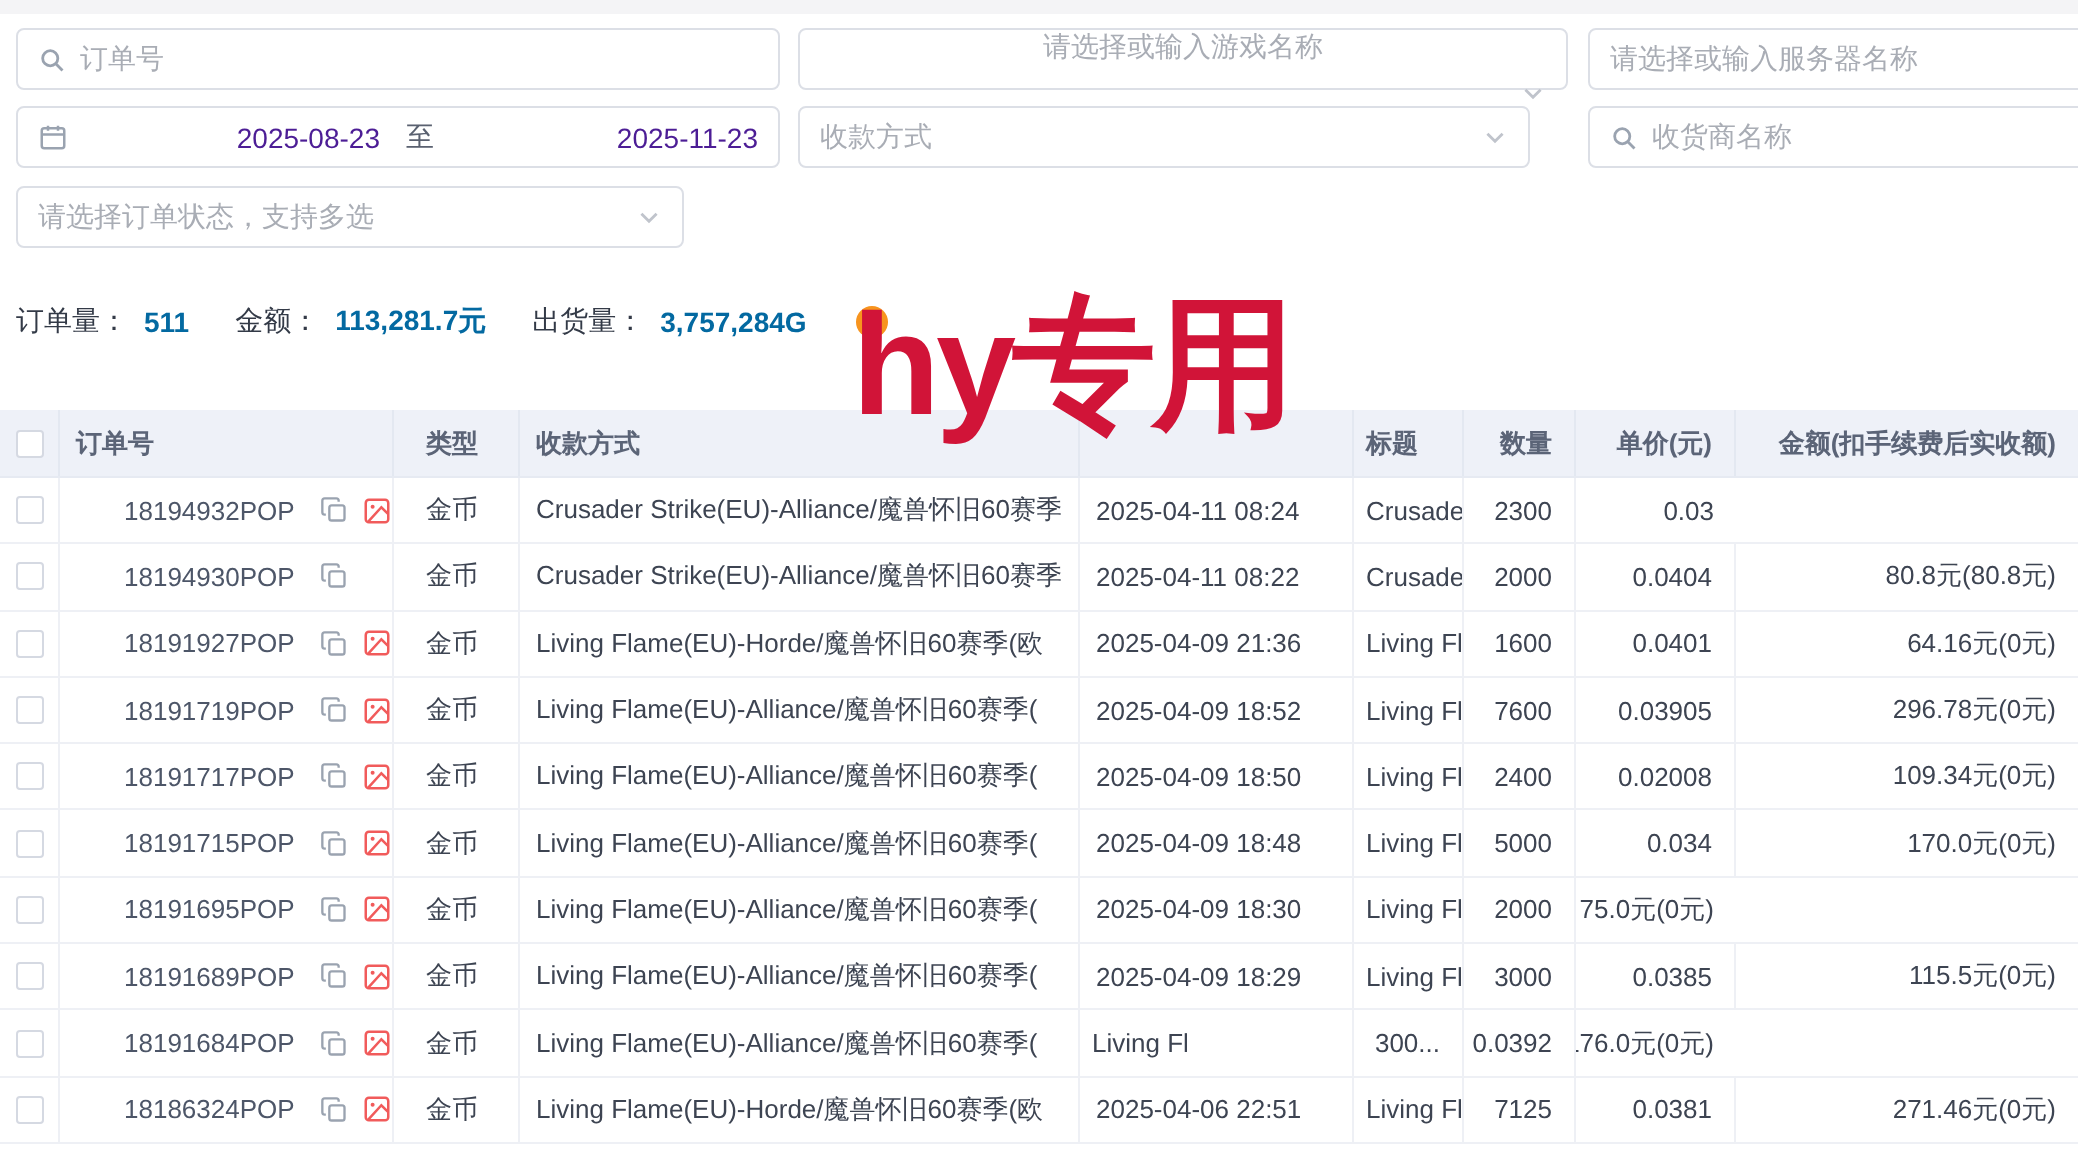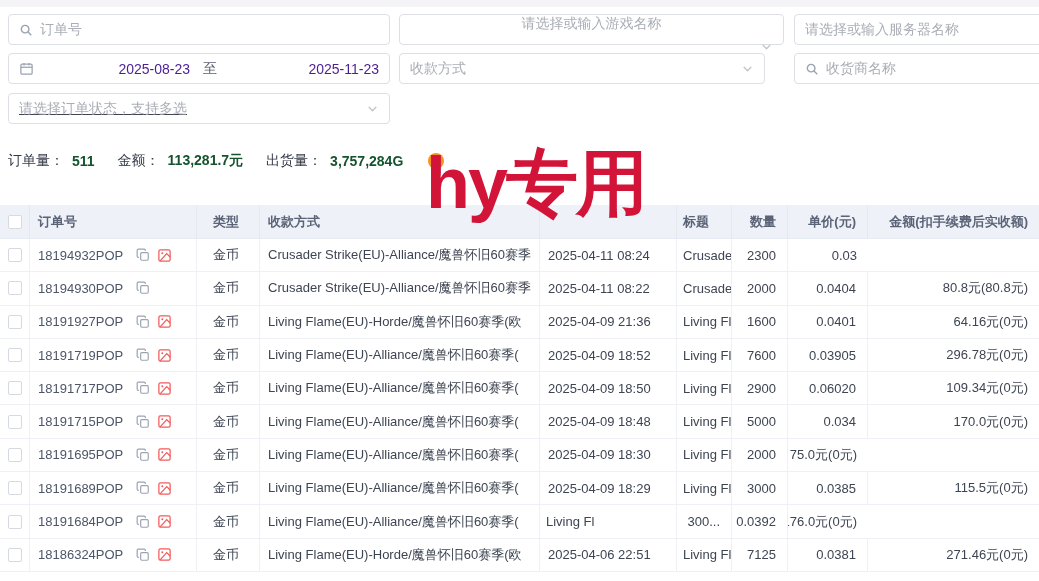--- a/index.html
+++ b/index.html
@@ -17,21 +17,21 @@
   .ctrl .chev { margin-left:auto; }
   .daterange { justify-content:space-between; }
   .daterange .dval { color:#4c1d95; text-align:right; flex:1; }
   .daterange .dsep { color:#5a6170; flex:0 0 auto; padding:0 6px; }
 
   
   .stats { position:absolute; left:8px; top:152px; display:flex; align-items:center;
     font-size:14px; color:#333a47; }
   .stats .grp { display:flex; align-items:center; margin-right:23px; }
   .stats .lbl { color:#333a47; }
-  .stats .val { color:#14532d; font-weight:700; margin-left:8px; }
+  .stats .val { color:#0369a1; font-weight:700; margin-left:8px; }
   .help { width:16px; height:16px; border-radius:50%; background:#f7941e; color:#fff;
     font-size:11px; font-weight:700; display:flex; align-items:center; justify-content:center;
     margin-left:2px; }
 
   
   .watermark { position:absolute; left:426px; top:146px; z-index:6; font-size:72px;
     line-height:1.05; font-weight:800; color:#d11438; letter-spacing:-2px;
     pointer-events:none; white-space:nowrap; }
 
   
@@ -42,30 +42,30 @@
   .cell { height:100%; display:flex; align-items:center; padding:0 8px; overflow:hidden;
     white-space:nowrap; border-right:1px solid #eef0f5; }
   .thead .cell { border-right:1px solid #e3e8f1; }
   .cell:last-child { border-right:none; }
   .c-check { justify-content:center; padding:0; }
   .c-type { padding-left:16px; }
   .c-title { padding-left:6px; }
   .num { justify-content:flex-end; text-align:right; padding-right:11px; }
   .checkbox { width:14px; height:14px; border:1px solid #d5d9e2; border-radius:2px; background:#fff; }
   .ordercell { gap:9px; }
-  .ordercell .ono { color:#4d5668; }
+  .ordercell .ono { color:#4d5668;margin-left:24px; }
   .icons { display:flex; gap:7px; align-items:center; margin-left:4px; }
 
   .f1 { left:8px;  top:14px; width:382px; }
   .f2 { left:399px; top:14px; width:385px;flex-direction:column; }
   .f3 { left:794px; top:14px; width:300px; }
   .f4 { left:8px;  top:53px; width:382px; }
   .f5 { left:399px; top:53px; width:366px; }
   .f6 { left:794px; top:53px; width:300px; }
-  .f7 { left:8px;  top:93px; width:382px;text-decoration:underline; }
+  .f7 { left:8px;  top:93px; width:334px; }
 </style>
 </head>
 <body>
 
 <div class="page">
   <div class="topstrip"></div>
 
   <div class="ctrl f1">
     <svg width="14" height="14" viewBox="0 0 24 24" fill="none" stroke="#9aa3b0" stroke-width="2.4">
         <circle cx="10.5" cy="10.5" r="6.5"></circle>
@@ -270,22 +270,22 @@
                 <rect x="3" y="3" width="18" height="18" rx="2.5"></rect>
                 <circle cx="8.5" cy="8.5" r="1.6" fill="#f15b5b" stroke="none"></circle>
                 <path d="M21 14.5l-5.5-5.5L5 20.5"></path>
               </svg>
         </span>
       </div>
       <div class="cell c-type">金币</div>
       <div class="cell">Living Flame(EU)-Alliance/魔兽怀旧60赛季(</div>
       <div class="cell">2025-04-09 18:50</div>
       <div class="cell c-title">Living Fl</div>
-      <div class="cell num">2900</div>
-      <div class="cell num">0.06020</div>
+      <div class="cell num">2400</div>
+      <div class="cell num">0.02008</div>
       <div class="cell num">109.34元(0元)</div>
     </div>
 
     <div class="trow">
       <div class="cell c-check">
             <span class="checkbox"></span>
           </div>
       <div class="cell ordercell">
         <span class="ono">18191715POP</span>
         <span class="icons">

